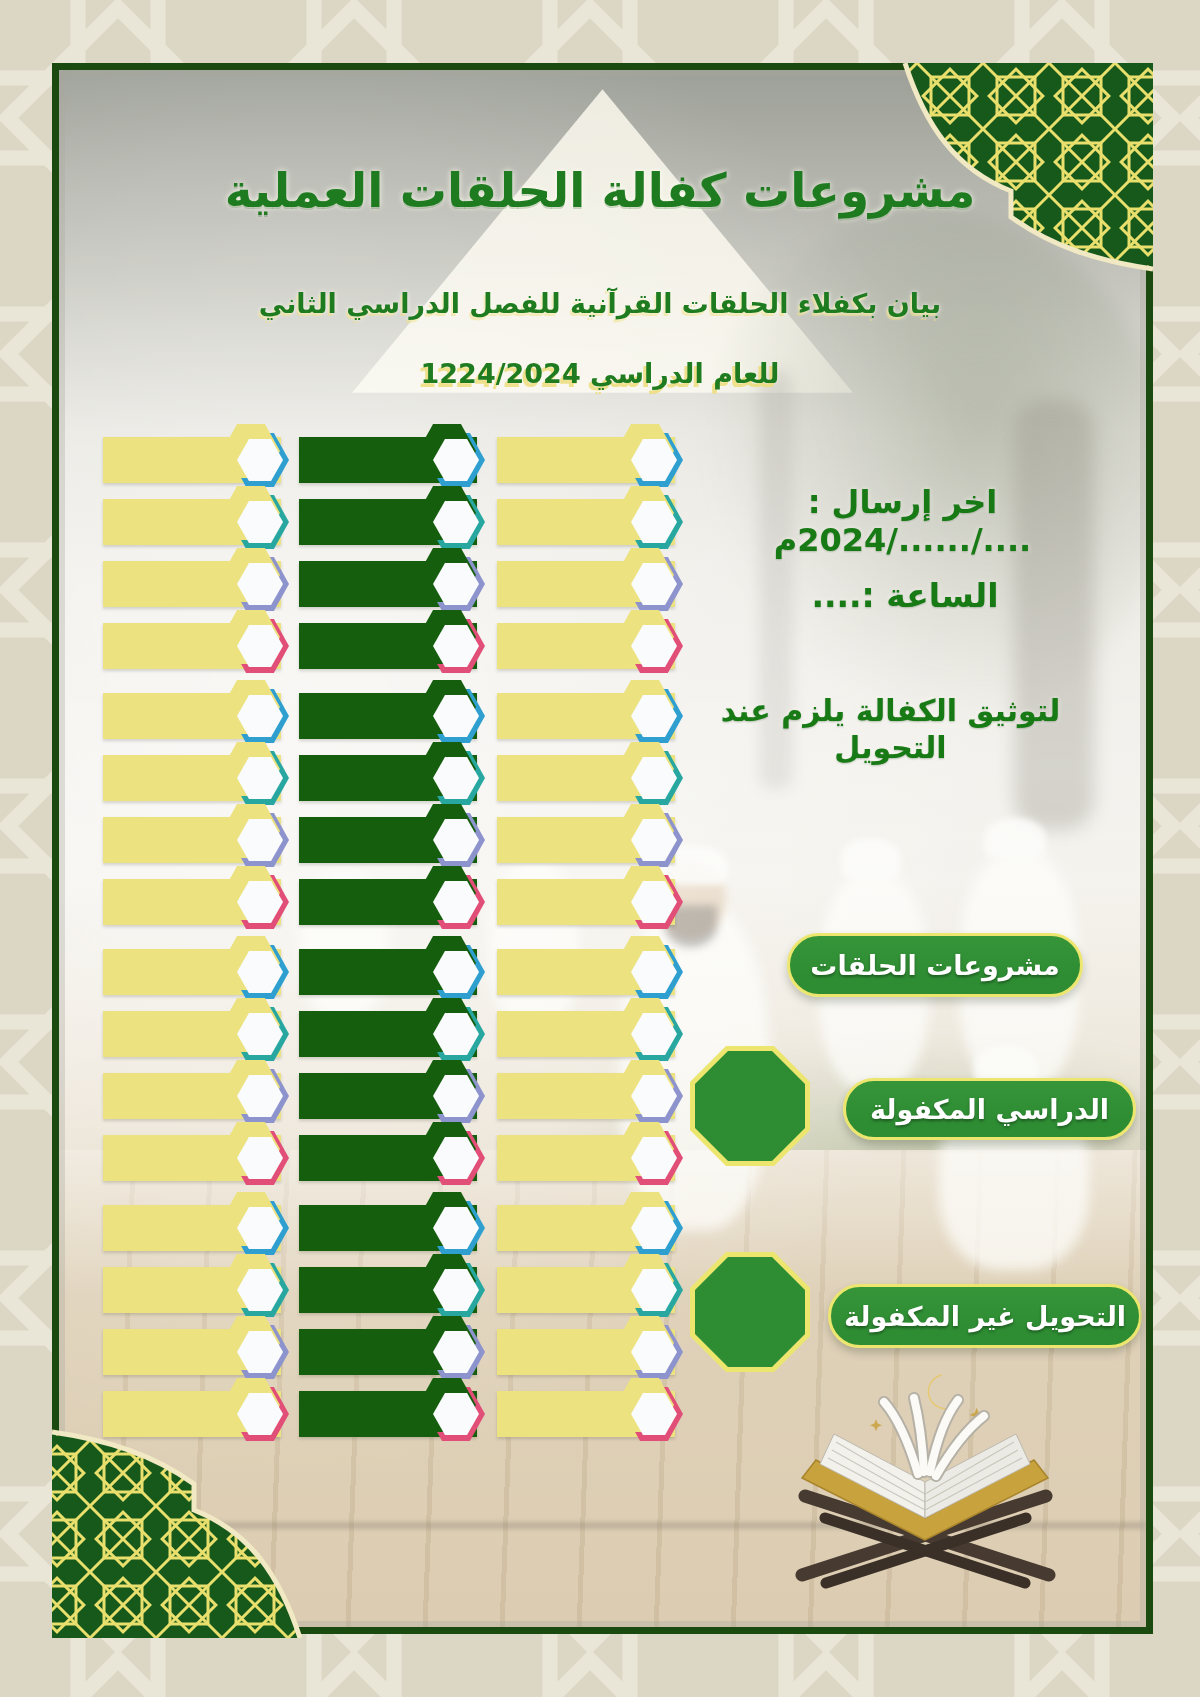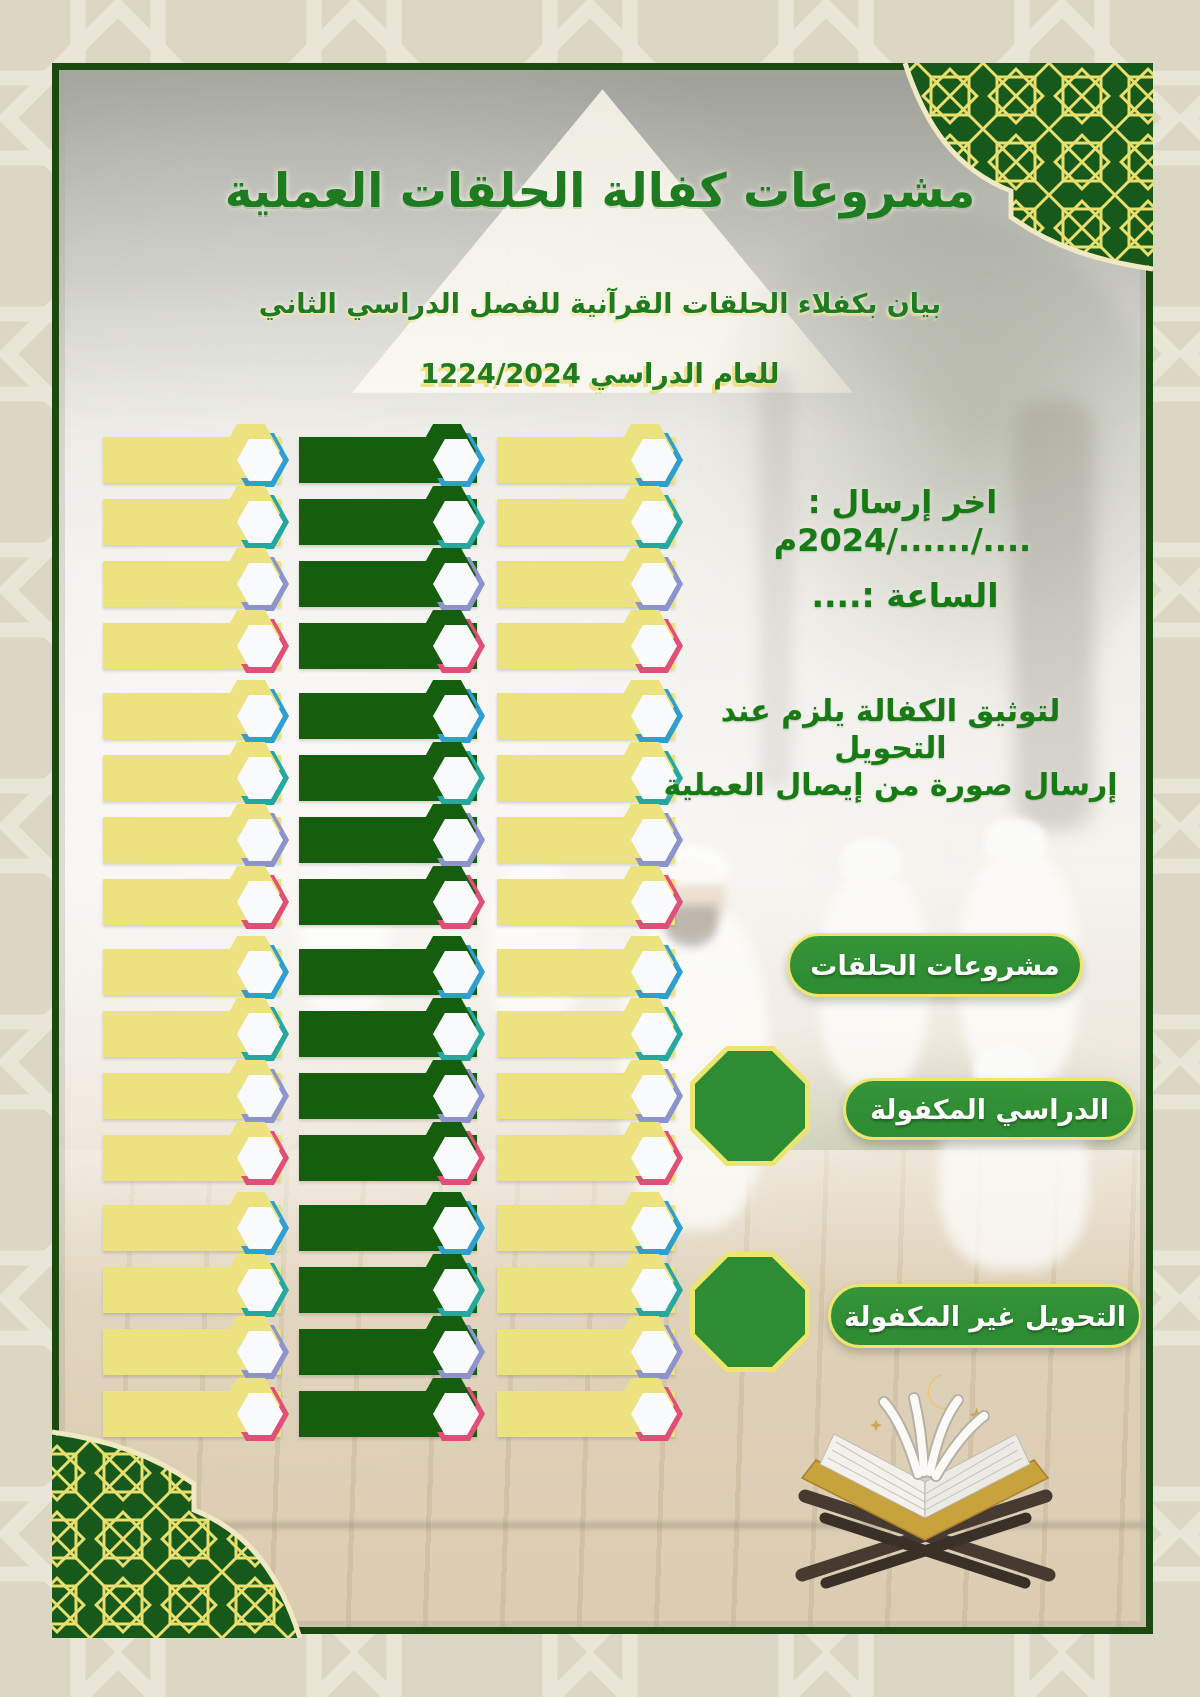--- a/index.html
+++ b/index.html
@@ -509,21 +509,20 @@
         <i class="hex hex-back" style="background:#ece27f"></i>
         <i class="hex hex-face" style="background:#f9fbfc"></i>
       </span>
     </div>
   </div>
 
 <div class="info update-line">اخر إرسال : ..../....../2024م</div>
 <div class="info time-line">الساعة :....</div>
 <div class="info note">
   <div>لتوثيق الكفالة يلزم عند التحويل</div>
-  <div>إرسال صورة من إيصال العملية</div>
 </div>
 
 <div class="pill pill-stats">مشروعات الحلقات</div>
 <div class="octagon oct-1">
     <i></i>
   </div>
 <div class="pill pill-sponsored">الدراسي المكفولة</div>
 <div class="octagon oct-2">
     <i></i>
   </div>

